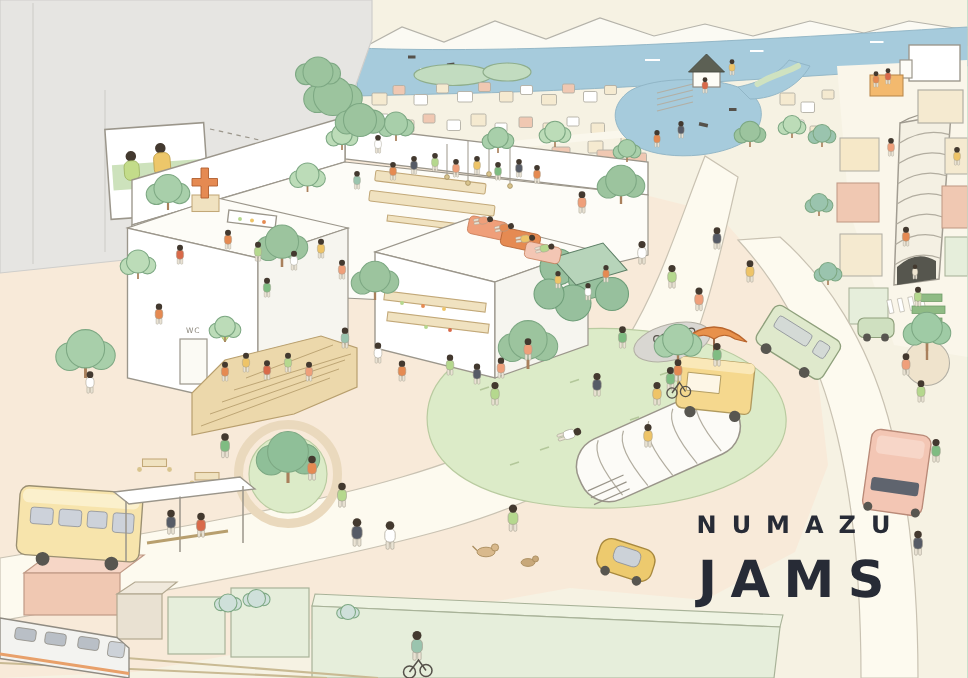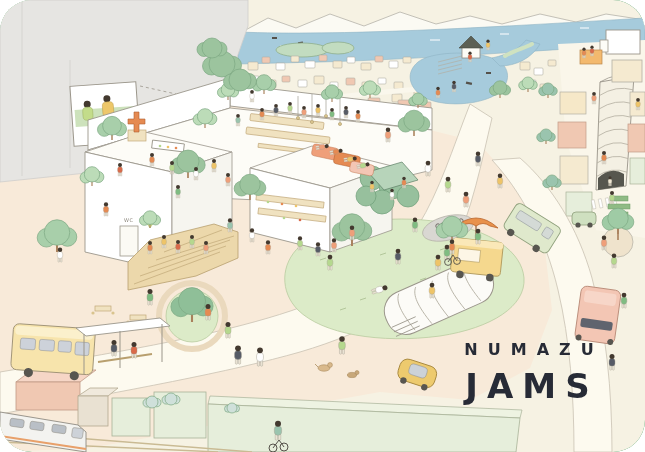--- a/index.html
+++ b/index.html
@@ -1,17 +1,17 @@
 <!DOCTYPE html>
 <html><head>
 <meta charset="utf-8">
 <style>
   html,body{margin:0;padding:0;background:#fff;}
   .stage{position:relative;width:645px;height:452px;overflow:hidden;background:#15803d;
-         font-family:"DejaVu Sans","Liberation Sans",sans-serif;border-radius:32px;}
+         font-family:"DejaVu Sans","Liberation Sans",sans-serif;}
   svg{display:block;}
   svg text{font-family:"DejaVu Sans","Liberation Sans",sans-serif;}
   .w{fill:#ffffff;stroke:#9b968b;stroke-width:.9;}
   .w2{fill:#fdfcf7;stroke:#9b968b;stroke-width:.8;}
   .w3{fill:#f6f5ef;stroke:#9b968b;stroke-width:.8;}
   .ln{stroke:#9b968b;stroke-width:.8;fill:none;}
   .tan{fill:#f0e2c0;stroke:#c2a878;stroke-width:.7;}
   .t1{font-size:16px;font-weight:700;letter-spacing:10px;fill:#272b36;}
   .t2{font-size:34px;font-weight:700;letter-spacing:9px;fill:#272b36;}
   .wc{font-size:5px;fill:#8a857a;letter-spacing:.5px;}

